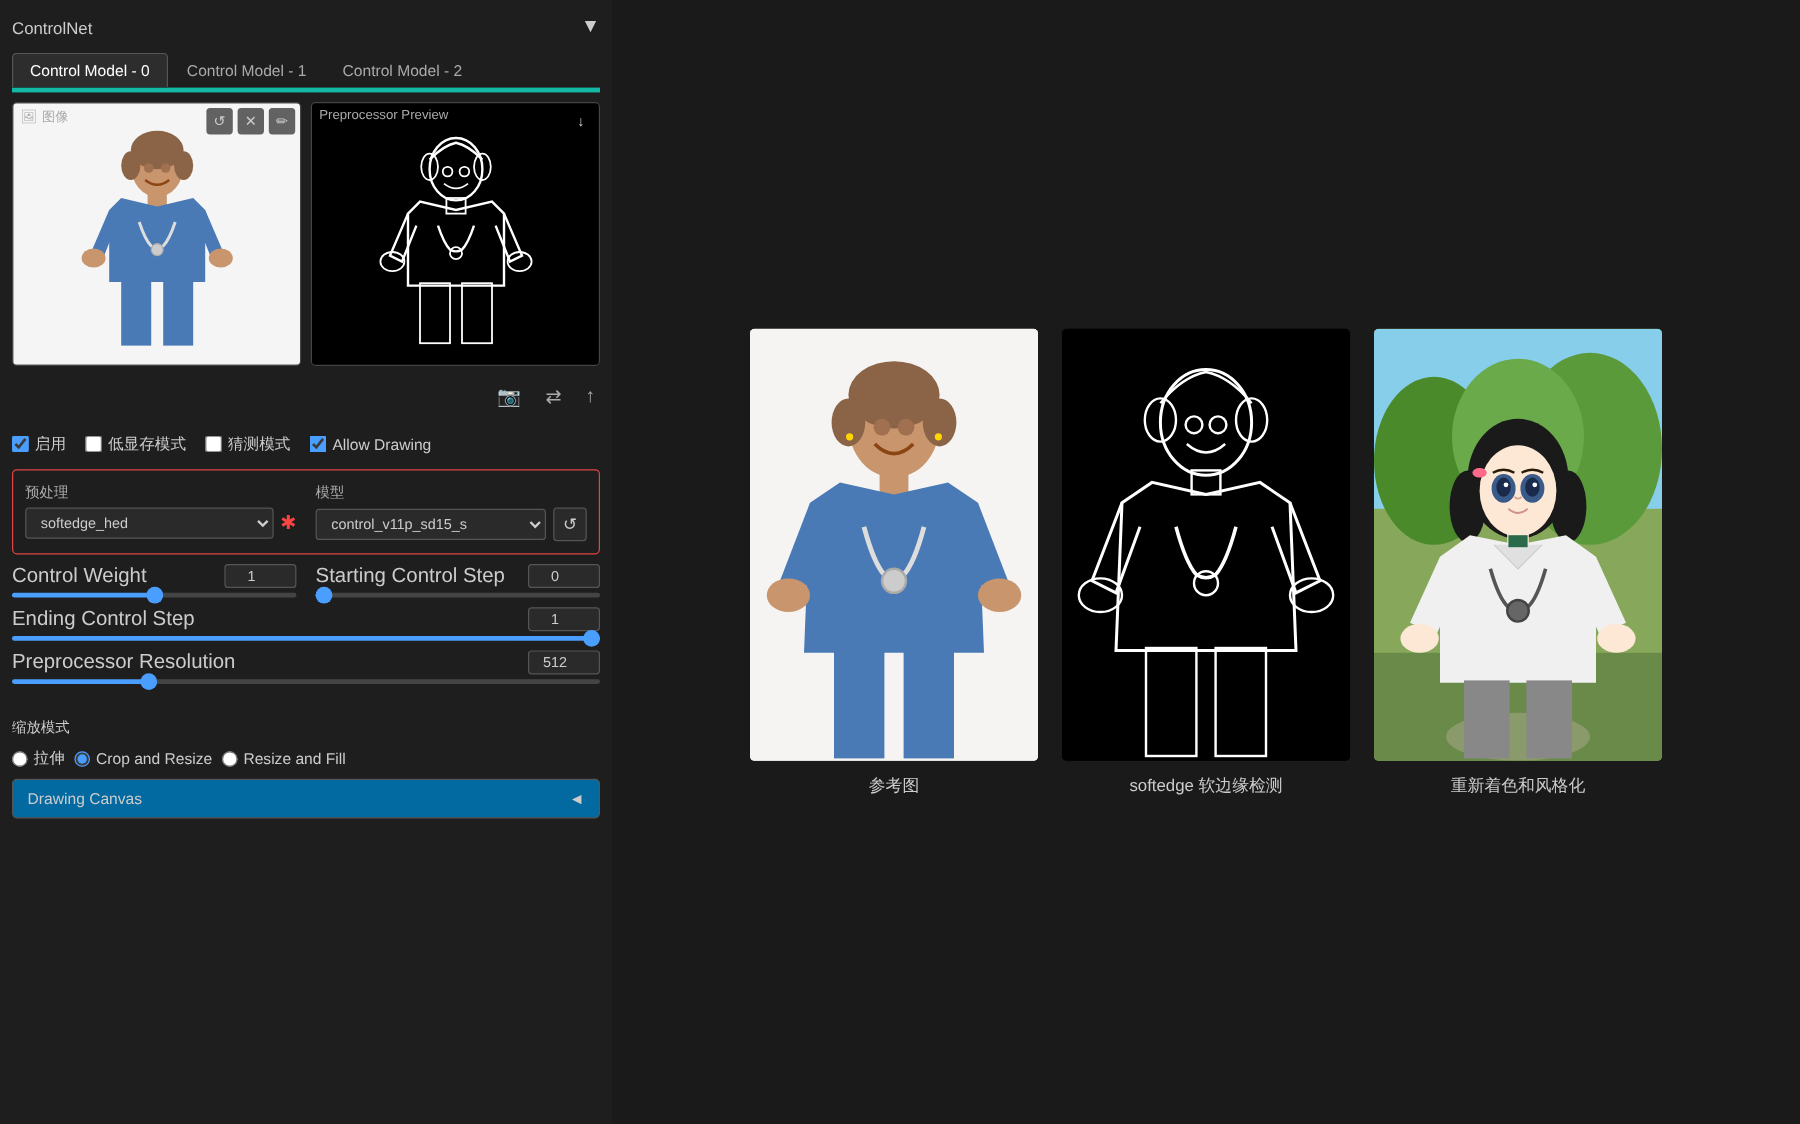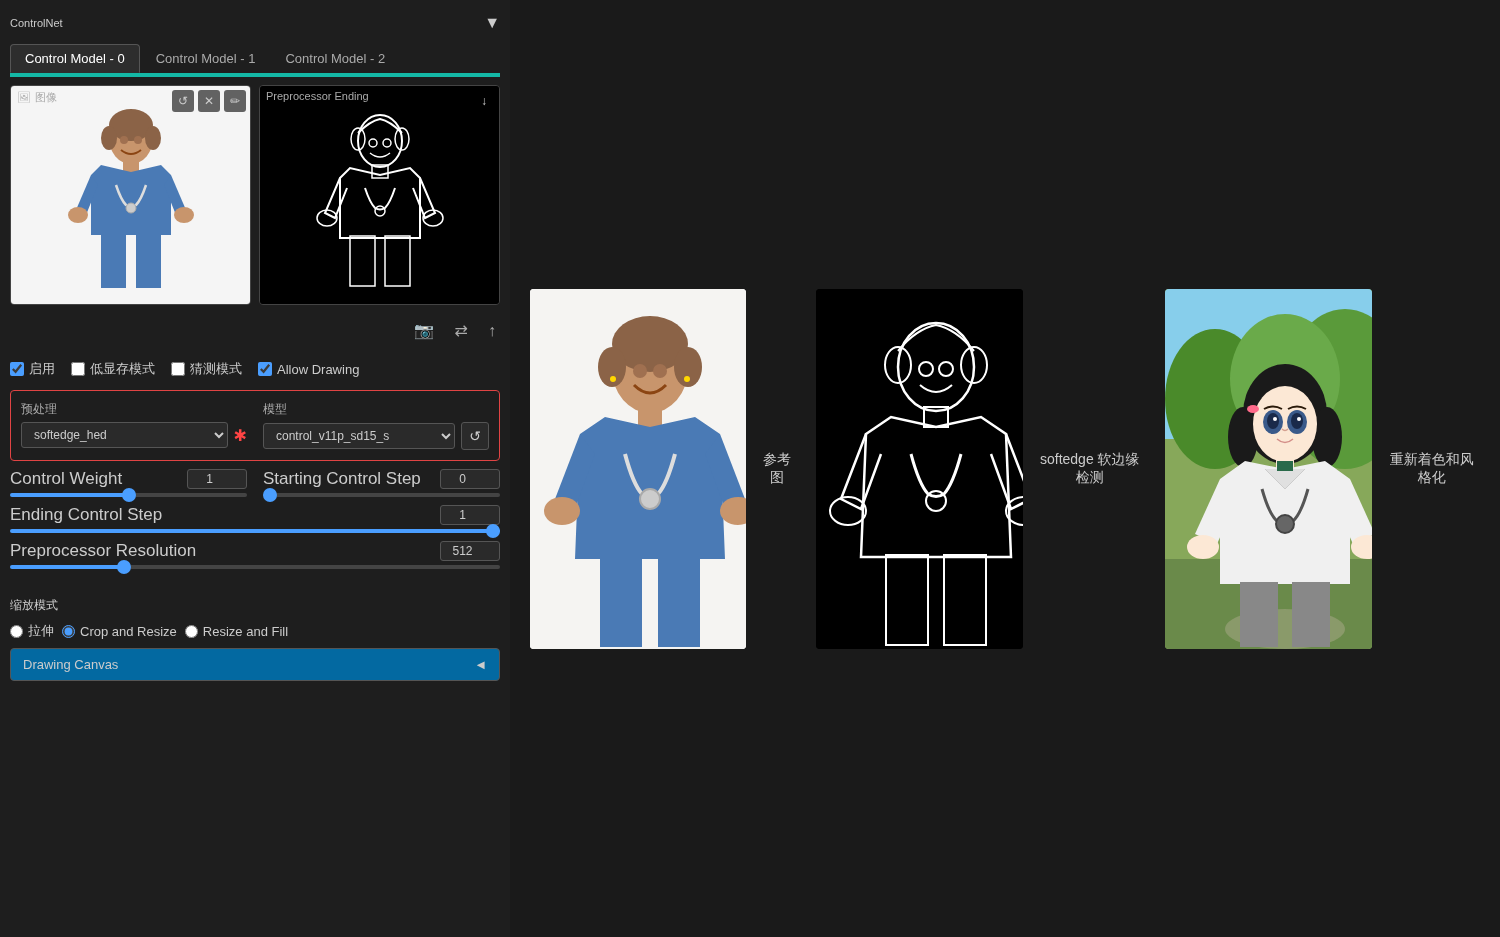--- a/index.html
+++ b/index.html
@@ -27,21 +27,21 @@
     }
 
     .panel-header {
       display: flex;
       align-items: center;
       justify-content: space-between;
       padding: 4px 0;
     }
 
     .panel-title {
-      font-size: 11px;
+      font-size: 14px;
       color: #ccc;
     }
 
     .collapse-icon {
       color: #ccc;
       cursor: pointer;
       font-size: 16px;
     }
 
     
@@ -355,20 +355,21 @@
       flex: 1;
       display: flex;
       align-items: center;
       justify-content: center;
       padding: 20px;
       gap: 20px;
     }
 
     .result-item {
       display: flex;
+      flex-direction: column;
       align-items: center;
       gap: 12px;
     }
 
     .result-caption {
       font-size: 14px;
       color: #ccc;
       text-align: center;
     }
 
@@ -480,21 +481,21 @@
           <rect x="80" y="133" width="25" height="55" fill="#4a7ab5"></rect>
 
           <path d="M60 85 Q65 100 70 105 Q75 108 80 105 Q85 100 90 85" stroke="#ddd" stroke-width="2.5" fill="none"></path>
           <circle cx="75" cy="108" r="5" fill="#ccc" stroke="#aaa" stroke-width="1"></circle>
         </svg>
       </div>
     </div>
 
     <div class="image-box">
       <div class="image-box-label">
-        <span>Preprocessor Ending</span>
+        <span>Preprocessor Preview</span>
       </div>
       <div class="image-box-controls">
         <button class="img-ctrl-btn">↓</button>
       </div>
       <div style="width:100%;height:100%;background:#000;display:flex;align-items:center;justify-content:center;">
         <svg width="150" height="185" viewBox="0 0 150 185">
           <rect width="150" height="185" fill="#000"></rect>
 
           <ellipse cx="75" cy="38" rx="22" ry="26" fill="none" stroke="white" stroke-width="2"></ellipse>
 

